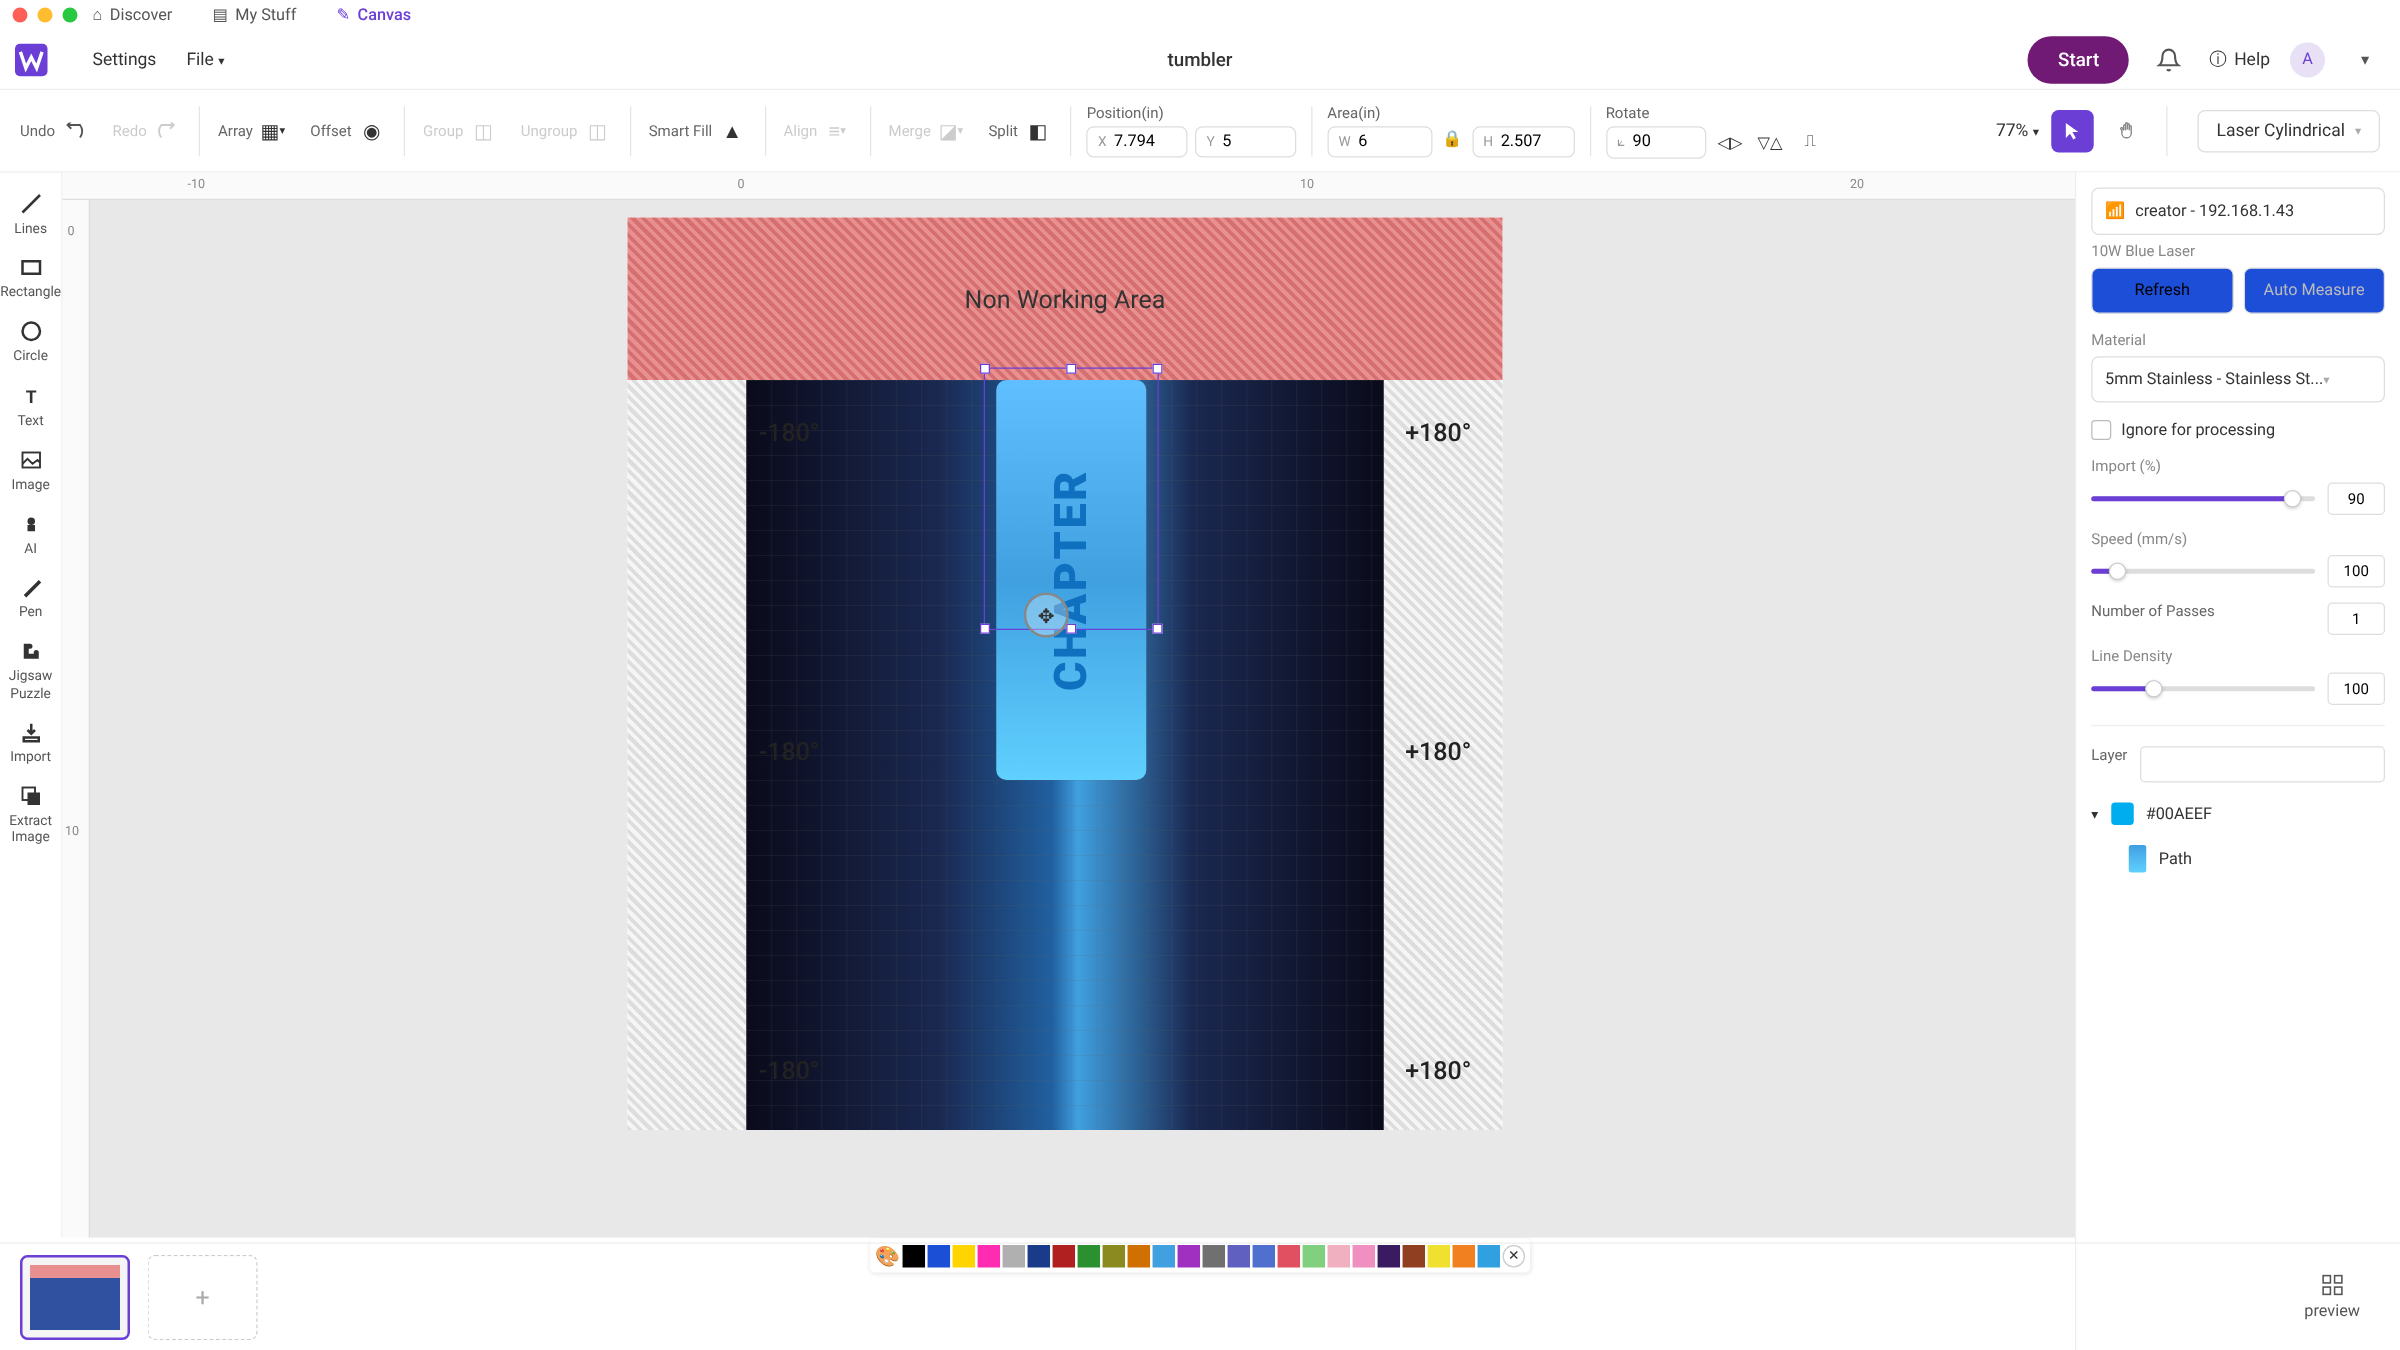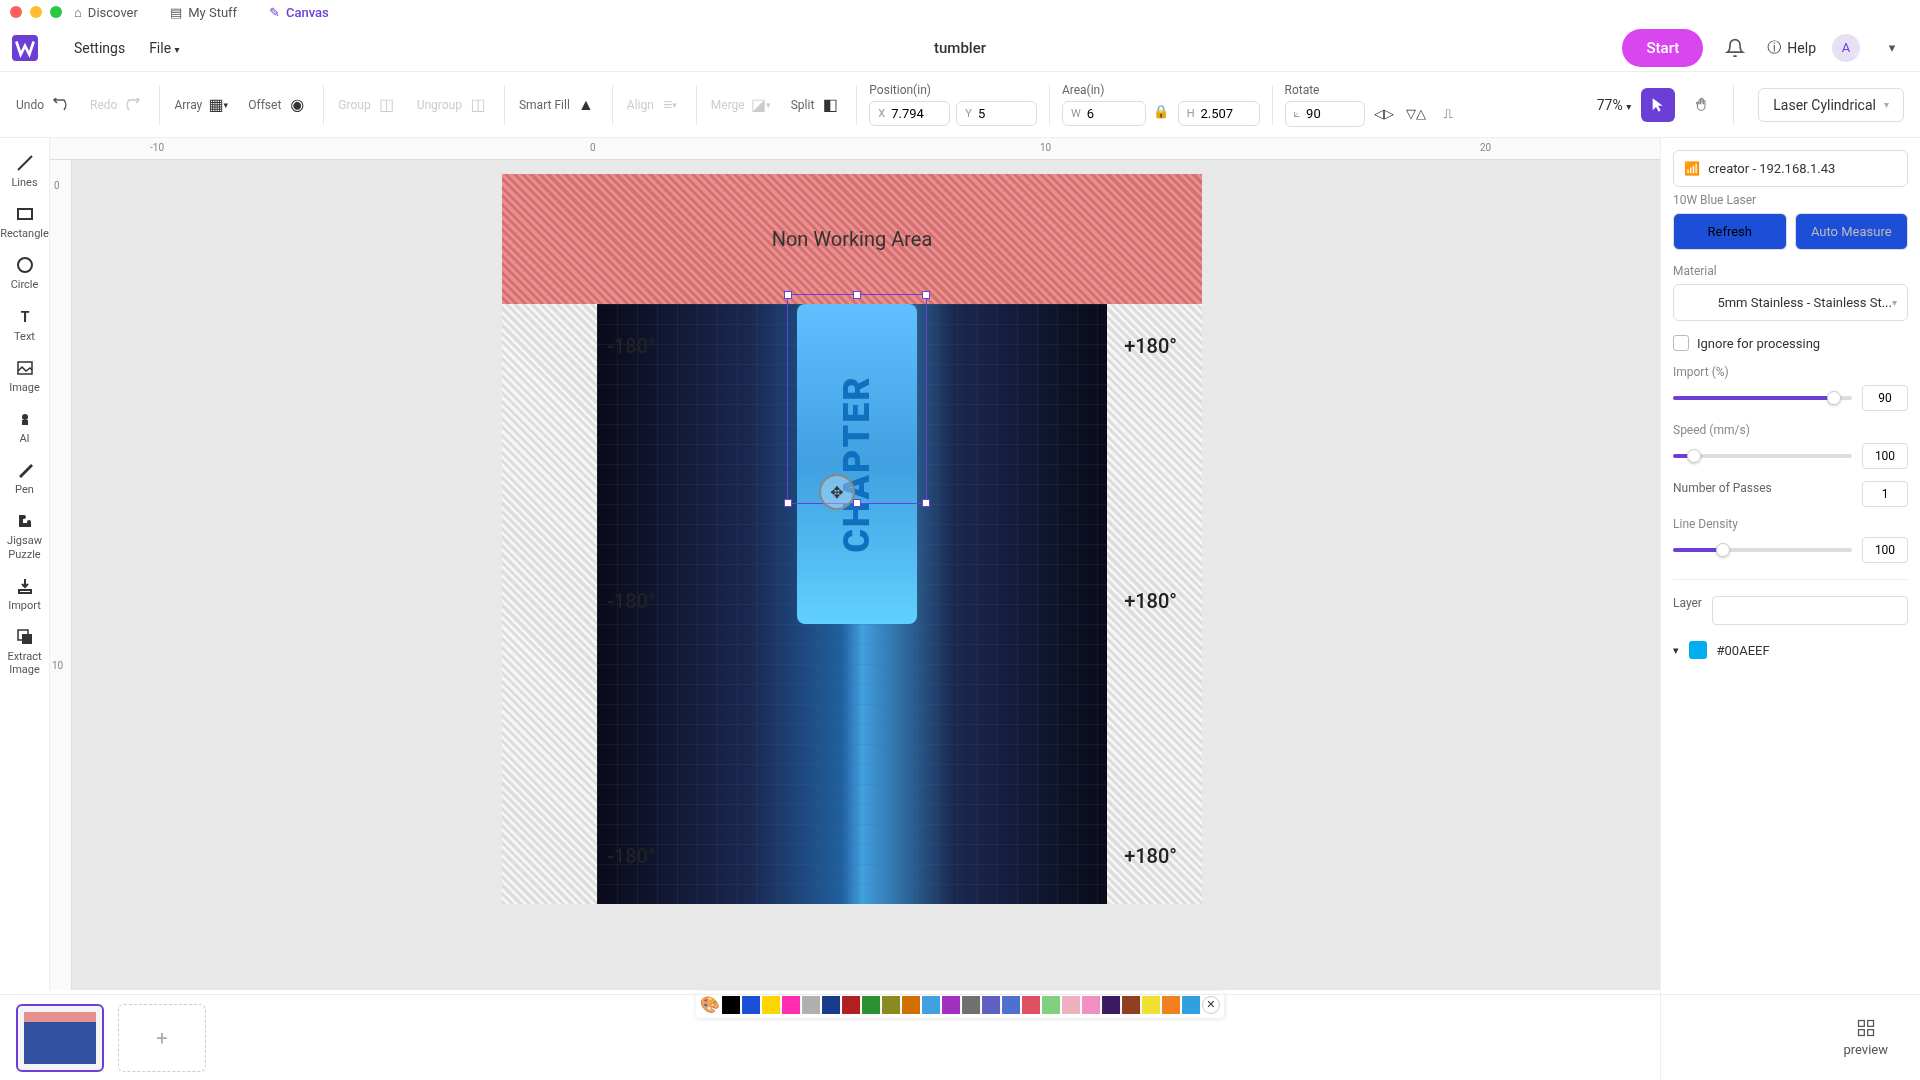--- a/index.html
+++ b/index.html
@@ -8,21 +8,21 @@
 .mac-dot{width:12px;height:12px;border-radius:50%}
 .mac-red{background:#ff5f57}.mac-yellow{background:#febc2e}.mac-green{background:#28c840}
 .top-tabs{position:absolute;top:0;left:60px;display:flex;height:24px;align-items:center;gap:4px}
 .top-tab{display:flex;align-items:center;gap:6px;padding:4px 14px;font-size:13px;color:#555;border-radius:6px 6px 0 0}
 .top-tab.active{background:#fff;font-weight:500}
 .menubar{position:absolute;top:24px;left:0;right:0;height:48px;display:flex;align-items:center;padding:0 12px;border-bottom:1px solid #eee}
 .logo{width:26px;height:26px;background:#6b3fd6;border-radius:4px;margin-right:24px}
 .menubar-item{padding:6px 12px;font-size:14px;color:#333;cursor:pointer}
 .doc-title{position:absolute;left:50%;transform:translateX(-50%);font-size:15px;font-weight:500}
 .menubar-right{margin-left:auto;display:flex;align-items:center;gap:16px}
-.start-btn{background:#d946ef;color:#fff;padding:10px 24px;border-radius:22px;font-size:15px;font-weight:500;border:none;cursor:pointer}
+.start-btn{background:#701a75;color:#fff;padding:10px 24px;border-radius:22px;font-size:15px;font-weight:500;border:none;cursor:pointer}
 .icon-btn{width:32px;height:32px;display:flex;align-items:center;justify-content:center;cursor:pointer;color:#555}
 .help-item{display:flex;align-items:center;gap:6px;font-size:14px}
 .avatar{width:28px;height:28px;border-radius:50%;background:#e8e0f5;display:flex;align-items:center;justify-content:center;font-size:13px;color:#6b3fd6}
 .toolbar{position:absolute;top:72px;left:0;right:0;height:66px;display:flex;align-items:center;padding:0 8px;border-bottom:1px solid #eee;gap:2px}
 .tool-group{display:flex;flex-direction:row;align-items:center;padding:4px 8px;gap:4px}
 .tool-label{font-size:12px;color:#666}
 .tool-label.disabled{color:#ccc}
 .tool-icon{width:24px;height:24px;display:flex;align-items:center;justify-content:center;font-size:16px;color:#333}
 .tool-icon.disabled{color:#ccc}
 .tool-sep{width:1px;height:40px;background:#e5e5e5;margin:0 4px}
@@ -61,21 +61,21 @@
 .move-cursor{position:absolute;width:36px;height:36px;border:2px solid #888;border-radius:50%;background:rgba(255,255,255,.3);display:flex;align-items:center;justify-content:center;font-size:16px}
 .color-bar{position:absolute;bottom:62px;left:50%;transform:translateX(-50%);display:flex;gap:2px;align-items:center;background:#fff;padding:4px;border-radius:4px;box-shadow:0 1px 4px rgba(0,0,0,.1)}
 .color-sw{width:18px;height:18px;cursor:pointer}
 .right-panel{position:absolute;top:138px;right:0;width:260px;bottom:0;border-left:1px solid #eee;background:#fff;padding:12px;overflow-y:auto}
 .device-row{border:1px solid #ddd;border-radius:6px;padding:10px;font-size:13px;display:flex;align-items:center;gap:8px}
 .laser-info{font-size:12px;color:#888;padding:6px 0}
 .btn-row{display:flex;gap:8px;margin-bottom:14px}
 .panel-btn{flex:1;border:1px solid #ddd;border-radius:6px;padding:10px;font-size:13px;background:#1d4ed8;cursor:pointer}
 .panel-btn.disabled{color:#bbb}
 .panel-label{font-size:12px;color:#888;margin:10px 0 6px}
-.mat-select{border:1px solid #ddd;border-radius:6px;padding:10px;font-size:13px;display:flex;justify-content:flex-end;align-items:center}
+.mat-select{border:1px solid #ddd;border-radius:6px;padding:10px;font-size:13px;display:flex;justify-content:flex-start;align-items:center}
 .checkbox-row{display:flex;align-items:center;gap:8px;margin:14px 0;font-size:13px}
 .checkbox-box{width:16px;height:16px;border:1px solid #bbb;border-radius:3px}
 .seg-ctrl{display:flex;border:1px solid #ddd;border-radius:6px;overflow:hidden}
 .seg-item{flex:1;padding:8px 6px;font-size:12px;text-align:center;cursor:pointer}
 .seg-item.active{background:#6b3fd6;color:#fff}
 .param-row{display:flex;align-items:flex-start;justify-content:space-between;margin:8px 0}
 .param-label{font-size:12px;color:#666}
 .slider-wrap{display:flex;align-items:center;gap:10px;margin-bottom:12px}
 .slider-track{flex:1;height:4px;background:#ddd;border-radius:2px;position:relative}
 .slider-fill{position:absolute;height:100%;background:#6b3fd6;border-radius:2px}
@@ -448,20 +448,24 @@
   <div style="height:1px;background:#eee;margin:16px 0"></div>
   <div class="param-row">
     <span class="param-label">Layer</span>
     <input class="layer-input" style="">
   </div>
   <div class="layer-row">
     <span style="font-size:11px">▾</span>
     <div class="layer-swatch" style="background:#00AEEF"></div>
     <span>#00AEEF</span>
   </div>
+  <div class="layer-row" style="padding-left:30px">
+    <div style="width:14px;height:22px;background:linear-gradient(#40a0e0,#60d0ff);border-radius:2px"></div>
+    <span>Path</span>
+  </div>
 </div>
 
 <div class="bottom-bar">
   <div class="page-thumb">
       <div class="page-thumb-inner"></div>
     </div>
   <div class="add-page">+</div>
   <div class="preview-btn">
     <svg width="20" height="20" viewBox="0 0 24 24" fill="none" stroke="currentColor" stroke-width="1.5">
         <rect x="3" y="3" width="7" height="7"></rect>

